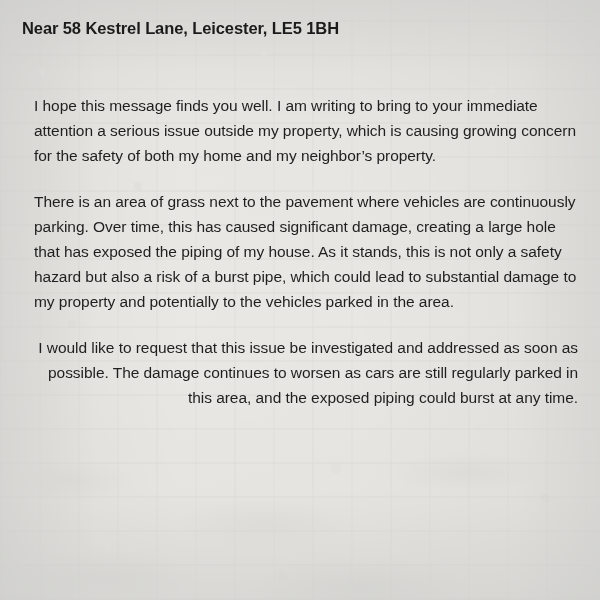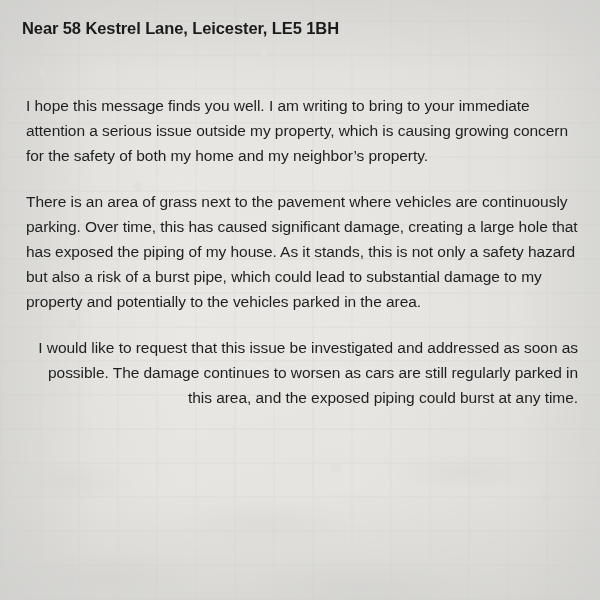--- a/index.html
+++ b/index.html
@@ -117,21 +117,21 @@
   }
 
   .body-text {
     margin-top: 54px;
   }
 
   .para {
     font-size: 15.5px;
     line-height: 25px;
     color: #1f1f1f;
-    margin: 0 0 21px 4px;
+    margin: 0 0 21px 12px;
     letter-spacing: -0.05px;
   }
   .para:last-child {
     margin-bottom: 0;
     text-align: right;
   }
 </style>
 </head>
 <body>
 

